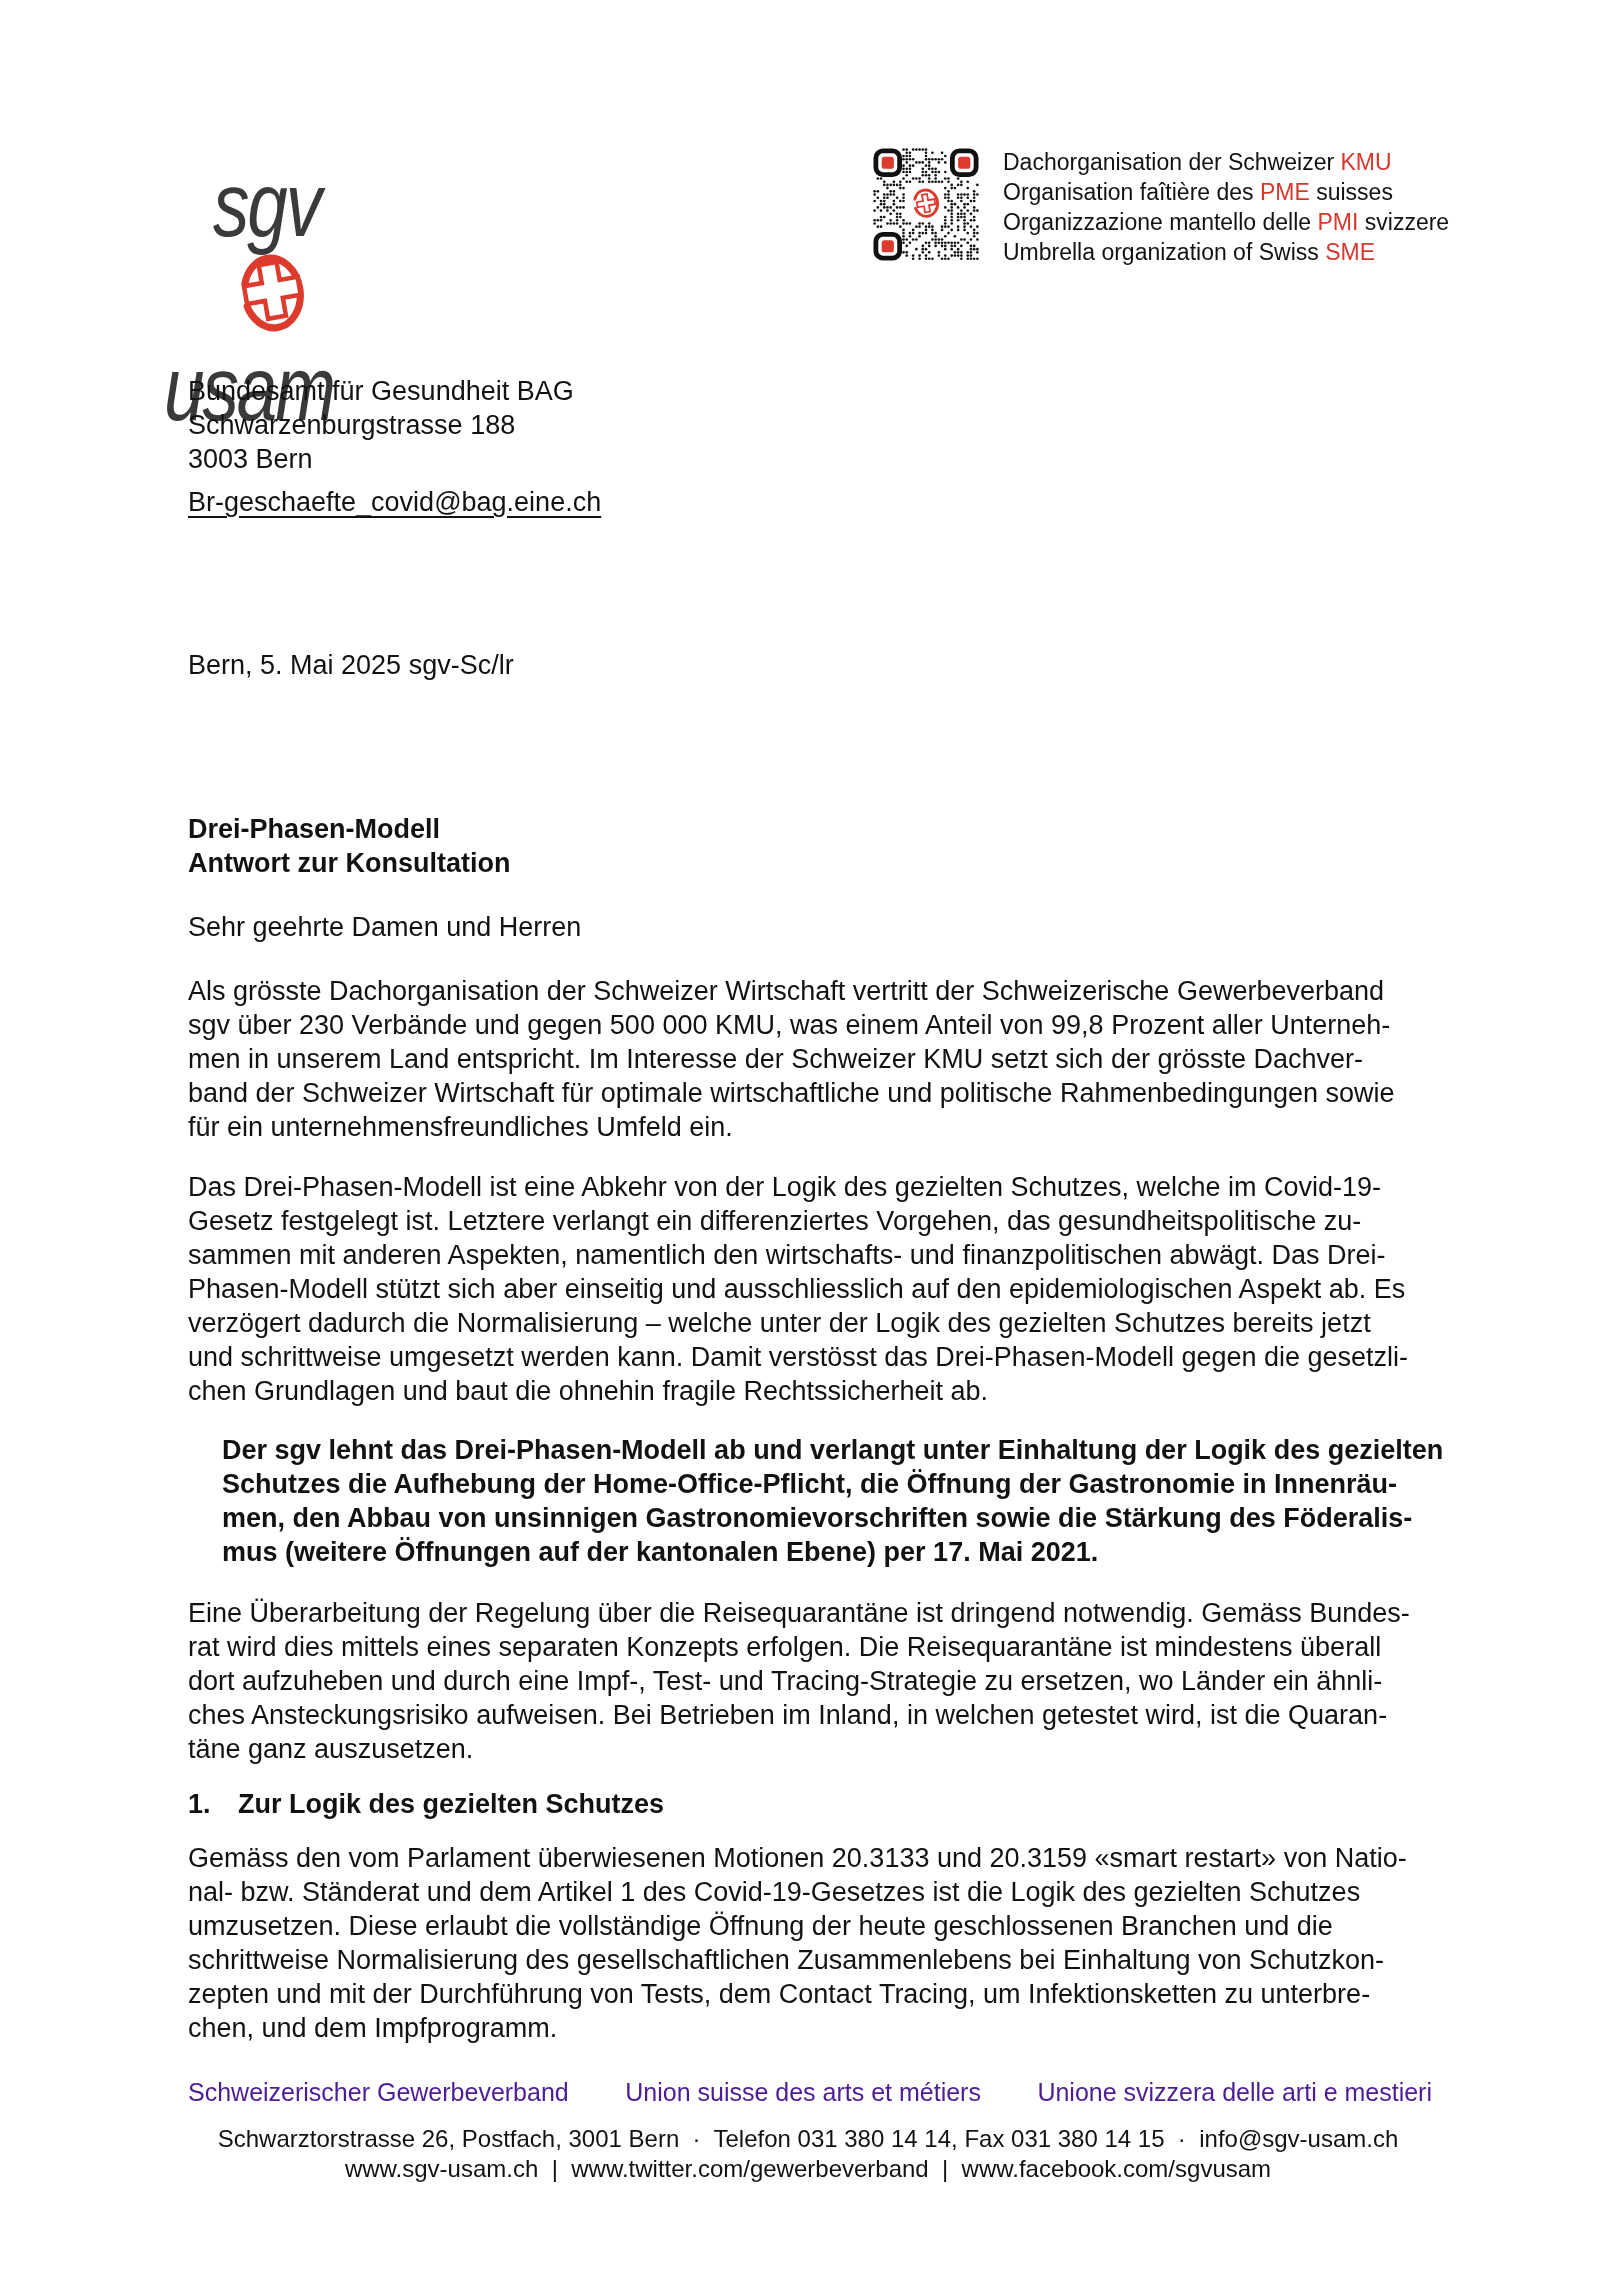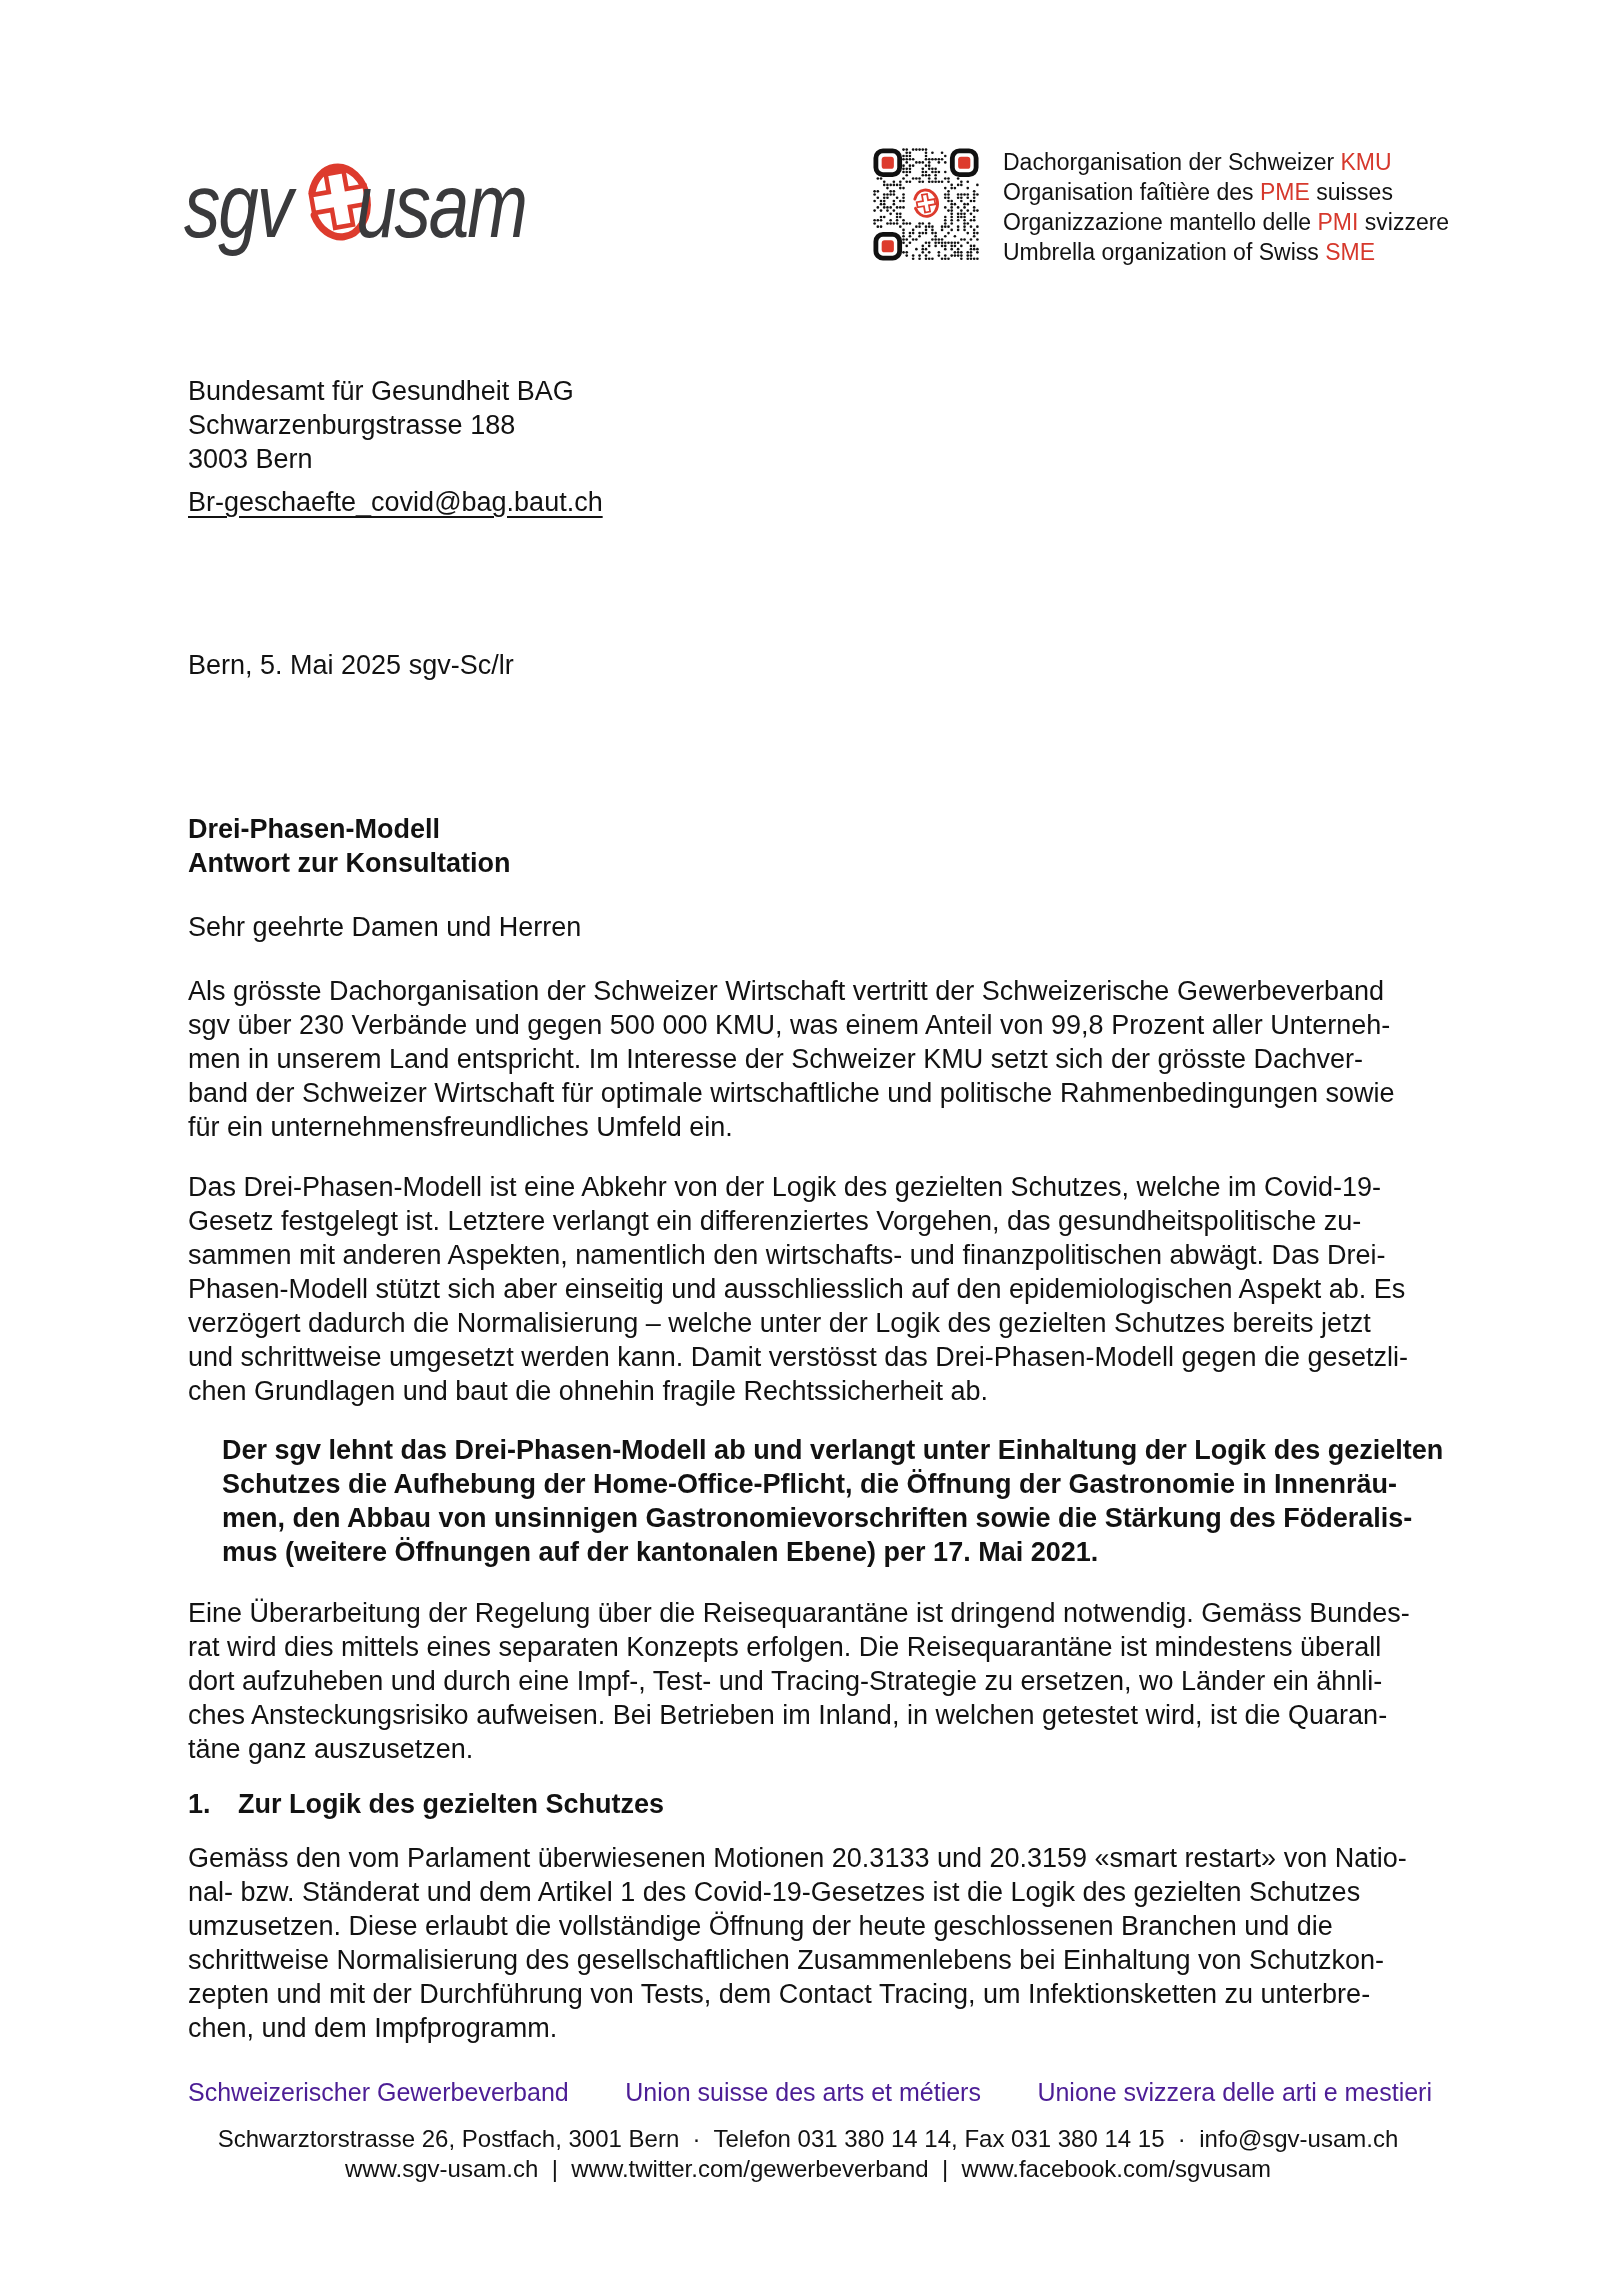--- a/index.html
+++ b/index.html
@@ -10,21 +10,21 @@
     font-family:"Liberation Sans", sans-serif;
     color:#121212;
     overflow:hidden;
   }
   .abs{position:absolute;left:188px;right:184px;}
   .pre{white-space:pre;}
   .body-text{font-size:27px;line-height:34px;color:#121212;}
   .bold{font-weight:bold;margin-left:34px;}
 
   
-  .logo{position:absolute;left:184px;top:159px;display:flex;align-items:center;}
+  .logo{position:absolute;left:184px;top:159px;display:flex;align-items:center;flex-direction:column;}
   .logo-word{
     font-size:91px;font-style:italic;font-weight:400;
     color:#3a3a3c;letter-spacing:-2.6px;
     display:inline-block;transform:scaleX(.8);transform-origin:0 50%;
     line-height:1;
   }
   .logo-word.right{transform-origin:0 50%;margin-left:-19.6px;}
   .emblem{width:68px;height:86px;flex:0 0 auto;margin:0 2.6px 6.5px -13px;}
 
   
@@ -438,21 +438,21 @@
     <div><span>Organisation faîtière des </span><span class="accent">PME</span><span> suisses</span></div>
     <div><span>Organizzazione mantello delle </span><span class="accent">PMI</span><span> svizzere</span></div>
     <div><span>Umbrella organization of Swiss </span><span class="accent">SME</span><span></span></div>
   </div>
 
   <div class="abs recipient">
     <div>Bundesamt für Gesundheit BAG</div>
     <div>Schwarzenburgstrasse 188</div>
     <div>3003 Bern</div>
   </div>
-  <a class="email-link" href="#">Br-geschaefte_covid@bag.baut.ch</a>
+  <a class="email-link" href="#">Br-geschaefte_covid@bag.eine.ch</a>
 
   <div class="abs dateline">Bern, 5. Mai 2025 sgv-Sc/lr</div>
 
   <div class="abs subject">
     <div>Drei-Phasen-Modell</div>
     <div>Antwort zur Konsultation</div>
   </div>
 
   <div class="abs salutation">Sehr geehrte Damen und Herren</div>
 

